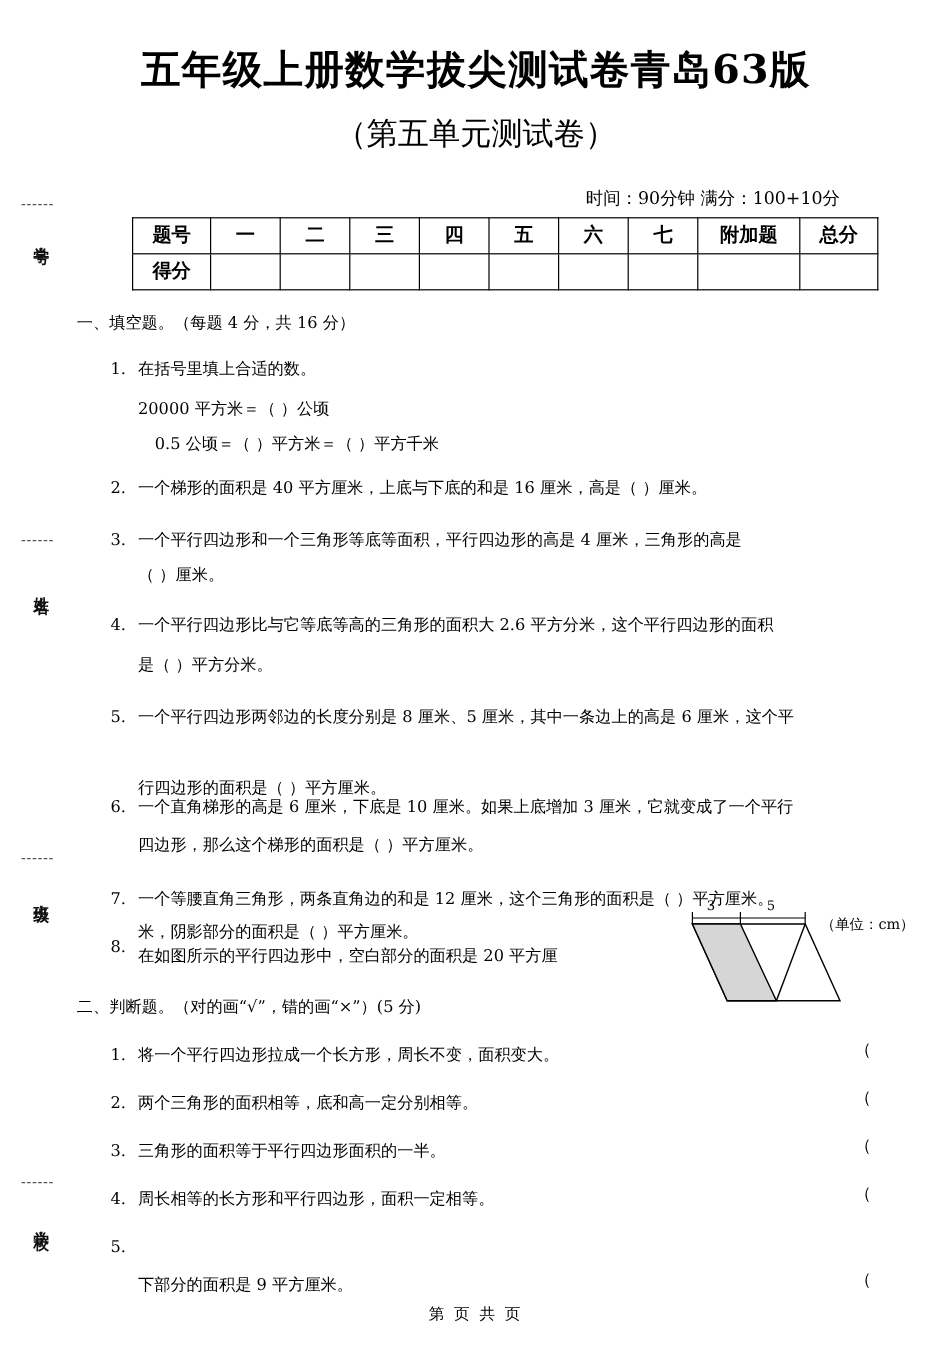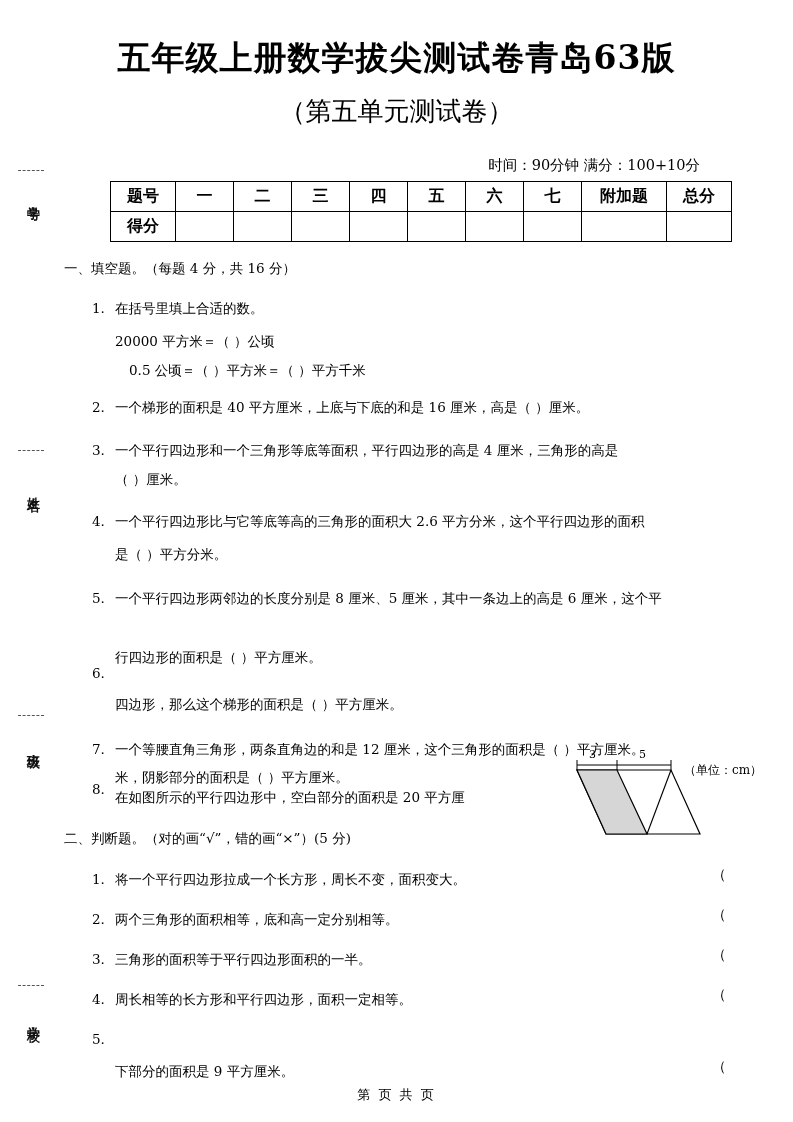--- a/index.html
+++ b/index.html
@@ -209,20 +209,21 @@
 
   <div class="q" style="left:92px; top:508px;">4.</div>
   <div class="q" style="left:115px; top:508px;">一个平行四边形比与它等底等高的三角形的面积大 2.6 平方分米，这个平行四边形的面积</div>
   <div class="q" style="left:115px; top:541px;">是（        ）平方分米。</div>
 
   <div class="q" style="left:92px; top:585px;">5.</div>
   <div class="q" style="left:115px; top:585px;">一个平行四边形两邻边的长度分别是 8 厘米、5 厘米，其中一条边上的高是 6 厘米，这个平</div>
   <div class="q" style="left:115px; top:644px;">行四边形的面积是（        ）平方厘米。</div>
 
   <div class="q" style="left:92px; top:660px;">6.</div>
+  <div class="q" style="left:115px; top:660px;">一个直角梯形的高是 6 厘米，下底是 10 厘米。如果上底增加 3 厘米，它就变成了一个平行</div>
   <div class="q" style="left:115px; top:691px;">四边形，那么这个梯形的面积是（      ）平方厘米。</div>
 
   <div class="q" style="left:92px; top:736px;">7.</div>
   <div class="q" style="left:115px; top:736px;">一个等腰直角三角形，两条直角边的和是 12 厘米，这个三角形的面积是（      ）平方厘米。</div>
 
   <div class="q" style="left:92px; top:776px;">8.</div>
   <div class="q" style="left:115px; top:784px;">在如图所示的平行四边形中，空白部分的面积是 20 平方厘</div>
   <div class="q" style="left:115px; top:764px;">米，阴影部分的面积是（        ）平方厘米。</div>
 
   <svg class="figure" viewBox="0 0 150 92">

